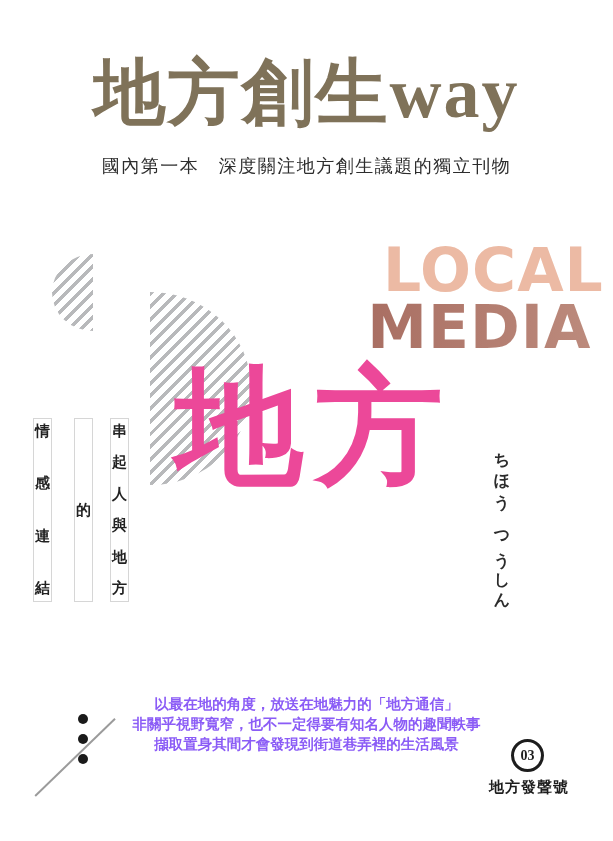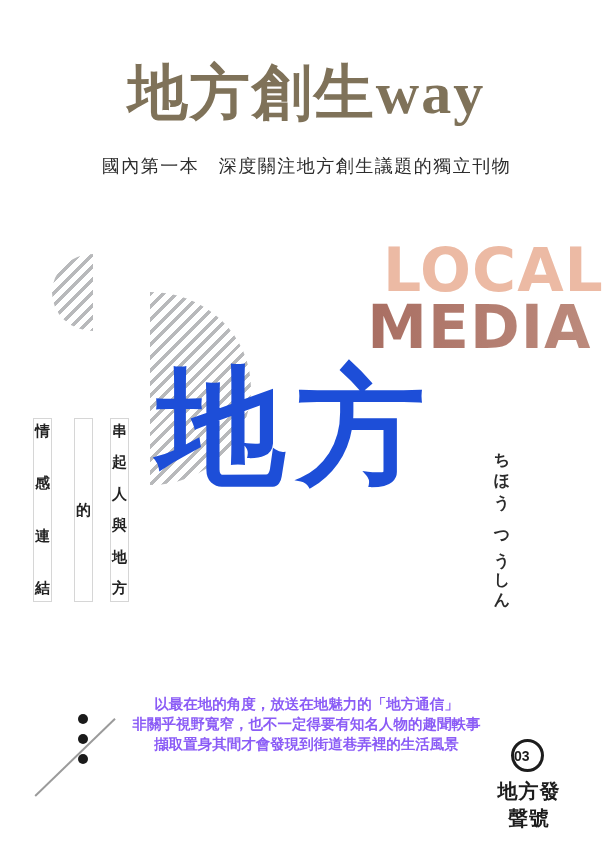--- a/index.html
+++ b/index.html
@@ -12,21 +12,21 @@
     overflow:hidden;
     font-family:"Liberation Sans", sans-serif;
   }
 
   
   .logo {
     position:absolute; top:38px; left:0; width:100%;
     text-align:center;
     font-family:"Liberation Serif", serif;
     font-weight:bold;
-    font-size:60px; line-height:110px;
+    font-size:72px; line-height:110px;
     letter-spacing:2px;
     color:#7f7259;
   }
   .tagline {
     position:absolute; top:154px; left:0; width:100%;
     text-align:center;
     font-size:18px; font-weight:normal;
     letter-spacing:1.5px;
     color:#2d2d2d;
     white-space:pre;
@@ -56,26 +56,26 @@
     letter-spacing:1px;
   }
   .en-line1 { color:#ecbaa4;margin-left:28px; }
   .en-line2 { color:#b17e71;
     background:linear-gradient(90deg,#a86d61,#bd8c7e);
     -webkit-background-clip:text; background-clip:text;
     -webkit-text-fill-color:transparent; color:transparent;text-align:center; }
 
   
   .main-title {
-    position:absolute; left:157px; top:360px;
+    position:absolute; left:175px; top:360px;
     font-family:"Liberation Serif", serif;
     font-weight:bold;
     font-size:128px; line-height:136px;
     letter-spacing:12px;
-    color:#1d4ed8;
+    color:#ec4899;
     white-space:nowrap;
   }
 
   
   .vbox {
     position:absolute; top:418px;
     width:19px; height:184px;
     border:1px solid #d6d6d6;
     display:flex; flex-direction:column; align-items:center;
     font-family:"Liberation Serif", serif;
@@ -106,28 +106,29 @@
     font-weight:600;
     font-size:14.5px; line-height:20px;
     color:#8b5cf6;
   }
 
   
   .issue-circle {
     position:absolute; left:511px; top:739px;
     width:33px; height:33px;
     border:3.5px solid #1d1d1d; border-radius:50%;
-    display:flex; align-items:center; justify-content:flex-start;
+    display:flex; align-items:center; justify-content:center;
     font-size:14px; font-weight:bold; color:#1d1d1d;
     letter-spacing:0;
+    font-family:Liberation Serif, serif;
   }
   .issue-label {
     position:absolute; left:488px; top:778px; width:82px;
     text-align:center;
-    font-size:20px; font-weight:bold;
+    font-size:15px; font-weight:bold;
     letter-spacing:1px;
     color:#1d1d1d;
   }
 
   
   .dot {
     position:absolute; left:78px;
     width:10px; height:10px; border-radius:50%;
     background:#1a1a1a;
   }

